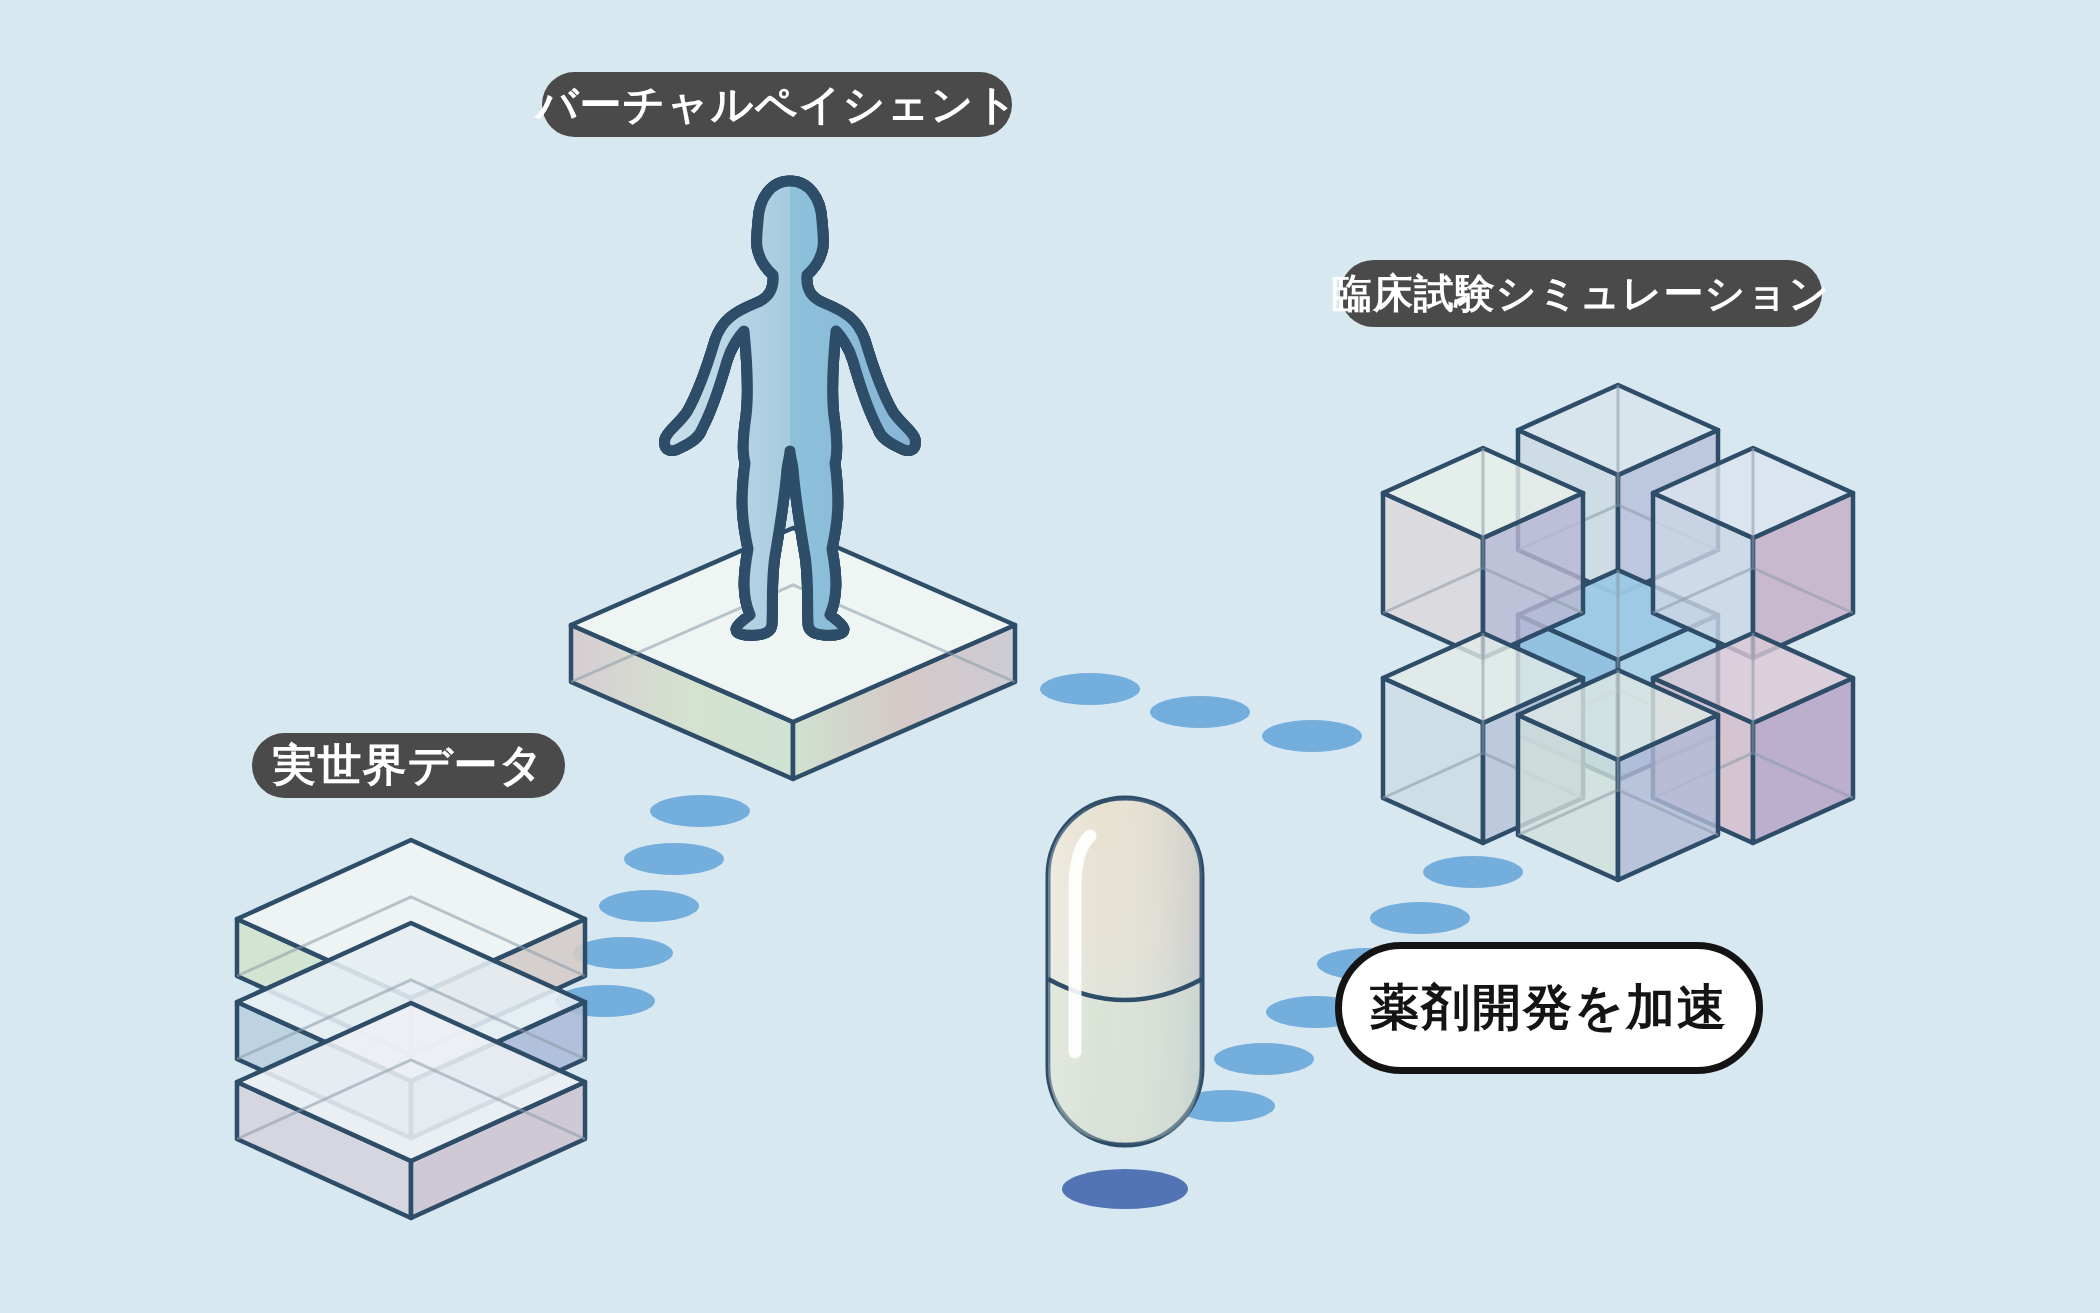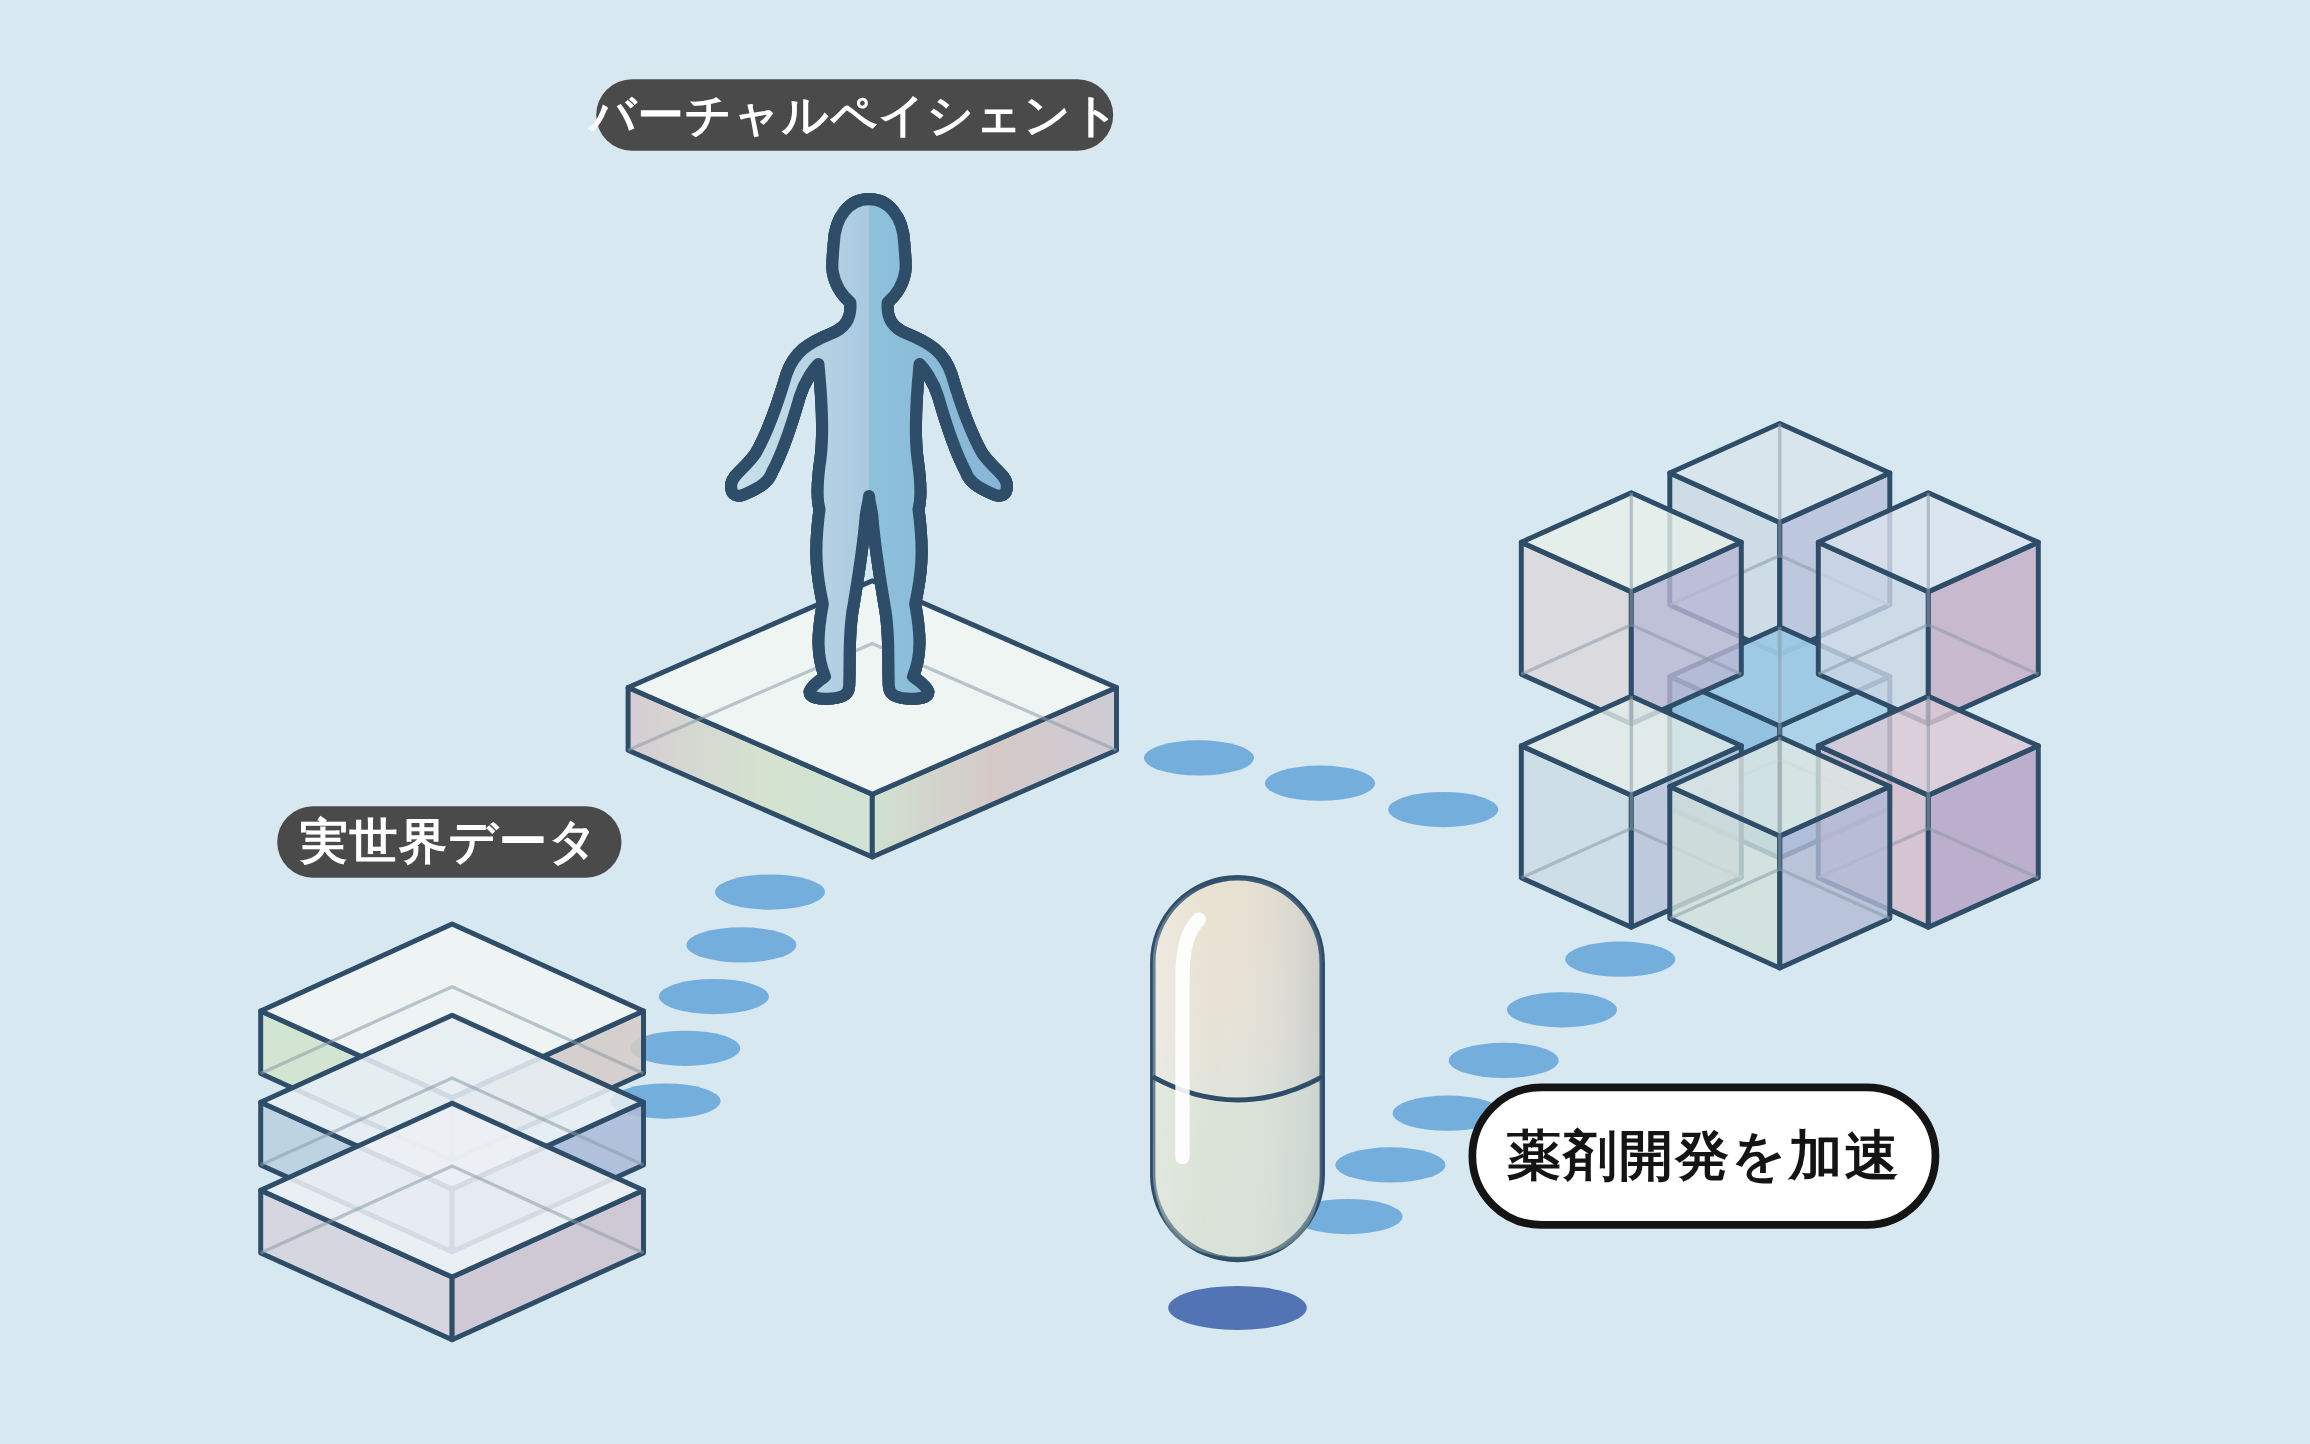--- a/index.html
+++ b/index.html
@@ -20,21 +20,21 @@
     border-radius:999px;font-weight:700;letter-spacing:1px;
     white-space:nowrap;z-index:5;
   }
   .pill.accel{
     background:var(--accel-bg);color:var(--accel-text);
     border:7px solid var(--accel-border);box-sizing:border-box;
   }
   #lbl-virtual{left:542px;top:72px;width:470px;height:65px;font-size:42px;}
   #lbl-clinical{left:1340px;top:260px;width:482px;height:67px;font-size:40px;}
   #lbl-realworld{left:252px;top:733px;width:313px;height:65px;font-size:44px;}
-  #lbl-accel{left:1335px;top:985px;width:428px;height:132px;font-size:49px;letter-spacing:2px;}
+  #lbl-accel{left:1335px;top:942px;width:428px;height:132px;font-size:49px;letter-spacing:2px;}
 </style>
 </head>
 <body>
 
 <div class="stage">
 
   <svg viewBox="0 0 2100 1313" width="2100" height="1313">
     <defs>
       <linearGradient id="figGrad" x1="0" y1="0" x2="1" y2="0">
         <stop offset="0" stop-color="#c9e1eb"></stop>
@@ -157,19 +157,22 @@
       <rect x="1048" y="798" width="154" height="347" rx="77" fill="url(#capShade)"></rect>
       <path d="M 1050 984 Q 1125 1024 1200 984 L 1200 1068 Q 1200 1143 1125 1143 Q 1050 1143 1050 1068 Z" fill="#d4e0d2" opacity="0.3"></path>
       <path d="M 1048 979 Q 1125 1021 1202 979" fill="none" stroke="#2e4d68" stroke-width="4.5"></path>
       <path d="M 1090 836 Q 1075 850 1075 888 L 1075 1052" fill="none" stroke="#ffffff" stroke-width="13" stroke-linecap="round" opacity="0.9"></path>
     </g>
   </svg>
 
   <div class="pill" id="lbl-virtual">
     <span>バーチャルペイシェント</span>
   </div>
+  <div class="pill" id="lbl-clinical">
+    <span>臨床試験シミュレーション</span>
+  </div>
   <div class="pill" id="lbl-realworld">
     <span>実世界データ</span>
   </div>
   <div class="pill accel" id="lbl-accel">
     <span>薬剤開発を加速</span>
   </div>
 </div>
 
 </body></html>

